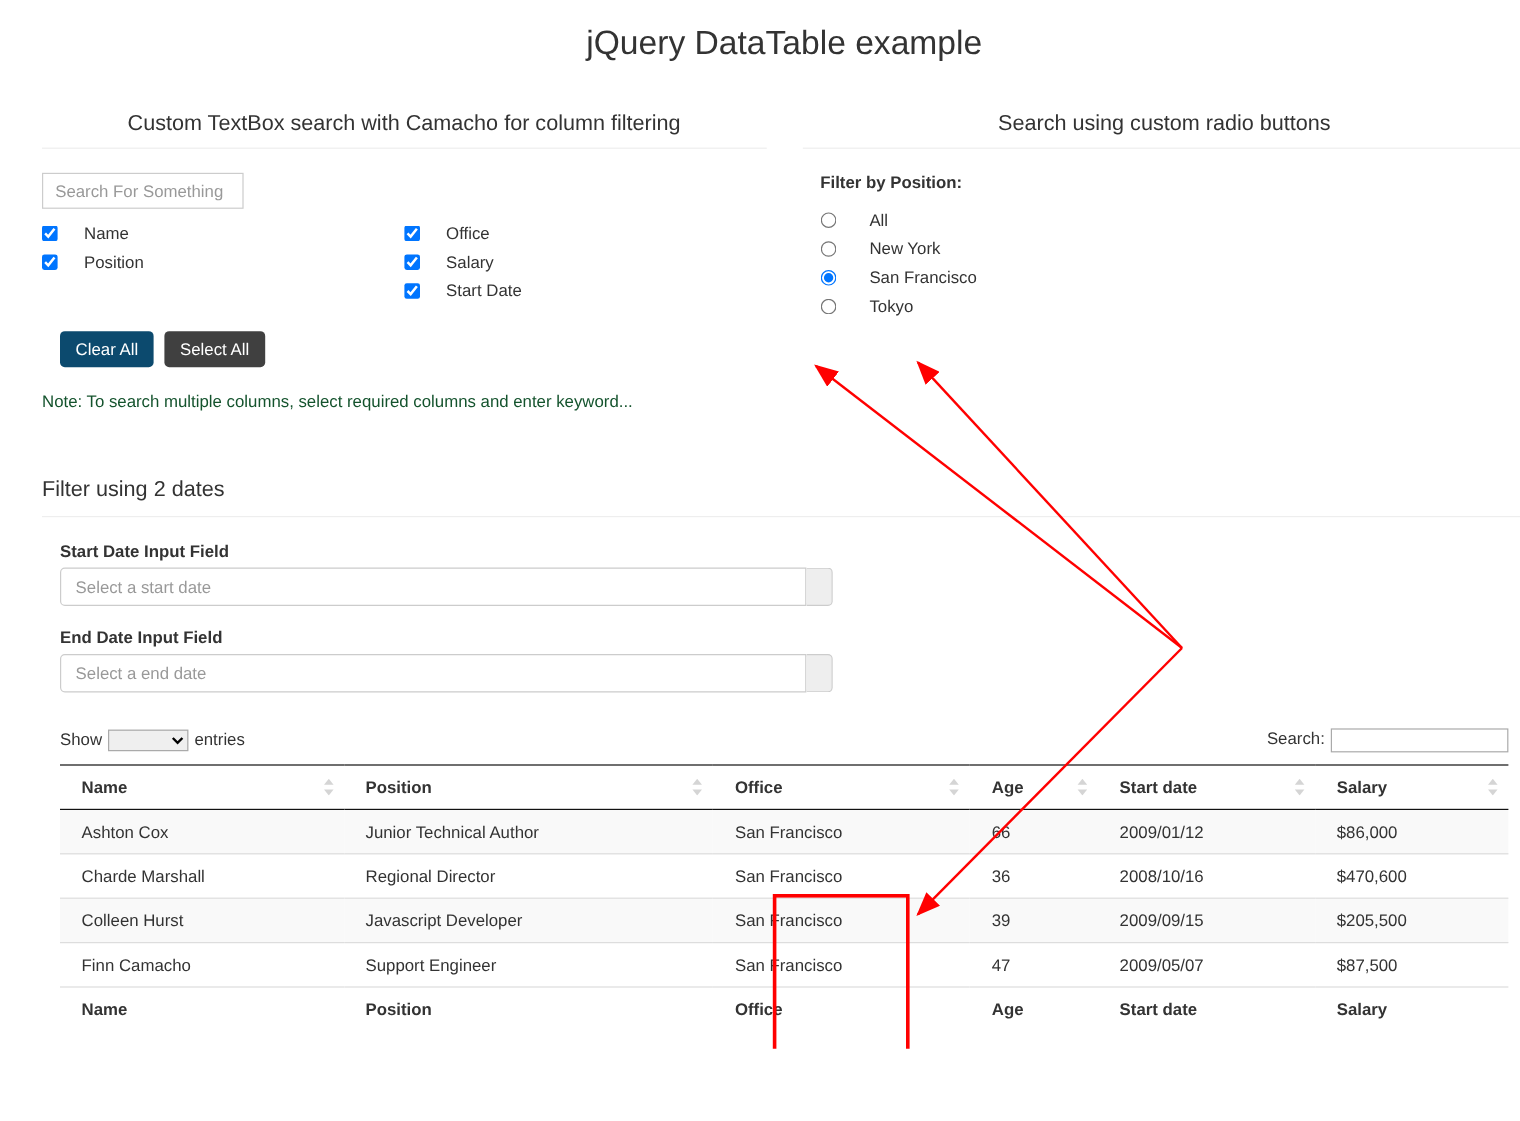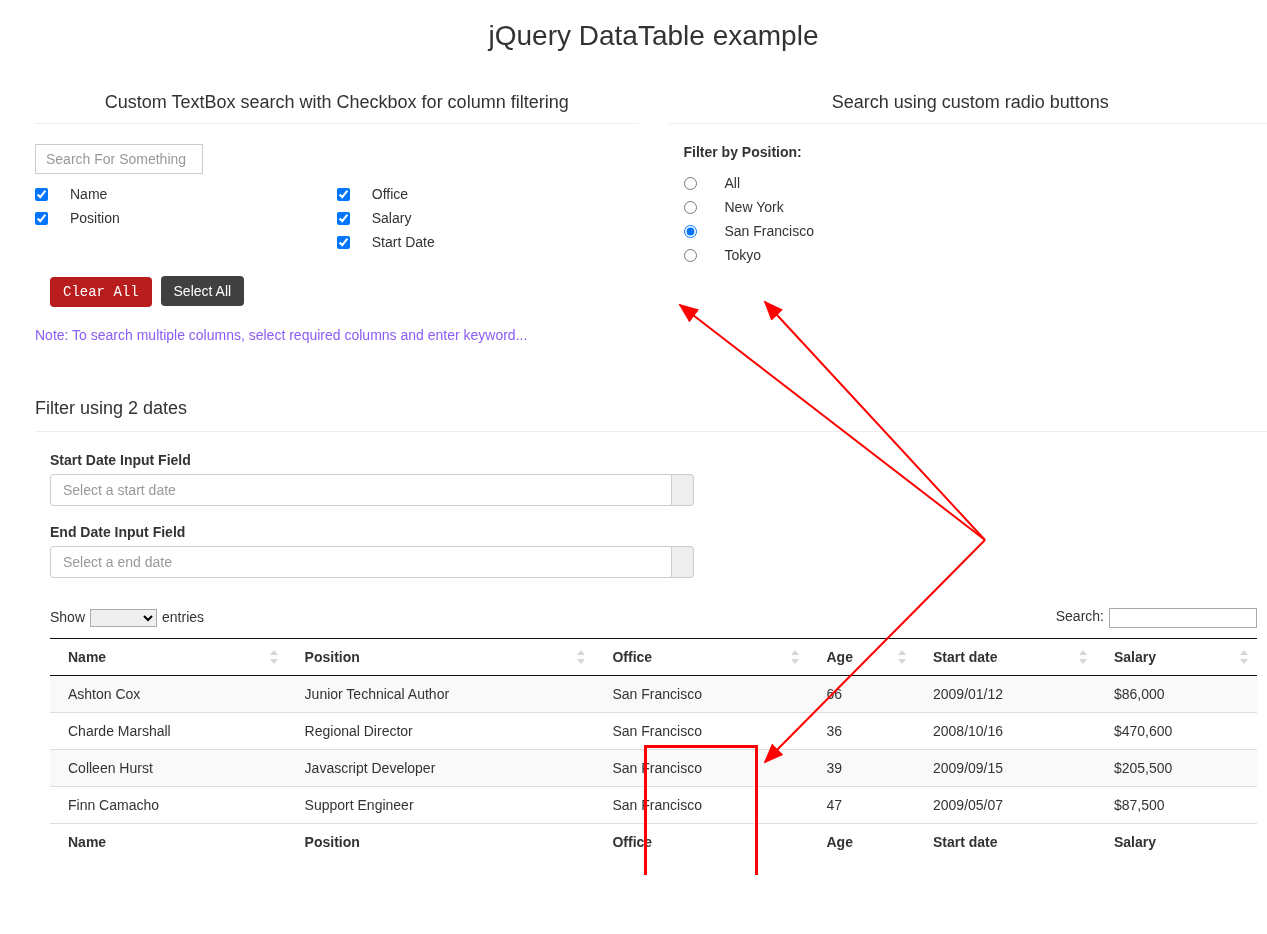--- a/index.html
+++ b/index.html
@@ -12,23 +12,23 @@
 hr.section { border: none; border-top: 1px solid #eee; margin-bottom: 20px; }
 .search-box { width: 168px; padding: 6px 10px; border: 1px solid #ccc; border-radius: 0; font-size: 14px; color: #555; margin-bottom: 12px; }
 .search-box::placeholder { color: #999; }
 .checkbox-grid { display: flex; }
 .checkbox-col { flex: 1; }
 .checkbox-row { display: flex; align-items: center; margin-bottom: 8px; }
 .checkbox-row input[type="checkbox"] { margin-right: 22px; }
 .checkbox-row label { color: #333; font-size: 14px; font-weight: normal; }
 .btn-row { margin-top: 18px; margin-bottom: 20px; padding-left: 15px; }
 .btn { display: inline-block; padding: 7px 13px; font-size: 14px; border: none; border-radius: 4px; color: #fff; cursor: pointer; margin-right: 5px; }
-.btn-warning { background: #b91c1c; font-family: Liberation Mono, monospace; }
+.btn-warning { background: #0c4a6e; }
 .btn-success { background: #404040; }
-.note { font-size: 14px; color: #8b5cf6; margin-top: 5px; }
+.note { font-size: 14px; color: #14532d; margin-top: 5px; }
 .radio-section { padding-left: 15px; }
 .radio-title { font-weight: bold; font-size: 14px; margin-bottom: 15px; }
 .radio-row { display: flex; align-items: center; margin-bottom: 8px; }
 .radio-row input[type="radio"] { margin-right: 28px; }
 .radio-row label { font-size: 14px; }
 .dates-section { margin-top: 55px; padding: 0 15px; }
 .dates-title { font-size: 18px; font-weight: 500; margin-bottom: 12px; }
 .date-field-row { margin-bottom: 18px; padding-left: 15px; }
 .date-label { font-weight: bold; font-size: 14px; display: block; margin-bottom: 6px; }
 .date-input-wrap { display: flex; width: 644px; }
@@ -52,21 +52,21 @@
 </style>
 </head>
 <body>
 
 <div class="main-wrapper">
 
 <h1>jQuery DataTable example</h1>
 
 <div class="row">
   <div class="col-left">
-    <div class="section-title">Custom TextBox search with Checkbox for column filtering</div>
+    <div class="section-title">Custom TextBox search with Camacho for column filtering</div>
     <hr class="section">
     <input type="text" class="search-box" placeholder="Search For Something" style="">
     <div class="checkbox-grid">
       <div class="checkbox-col" id="cbx-left">
             <div class="checkbox-row">
               <input type="checkbox" checked="" style="">
               <label>Name</label>
             </div>
             <div class="checkbox-row">
               <input type="checkbox" checked="" style="">

